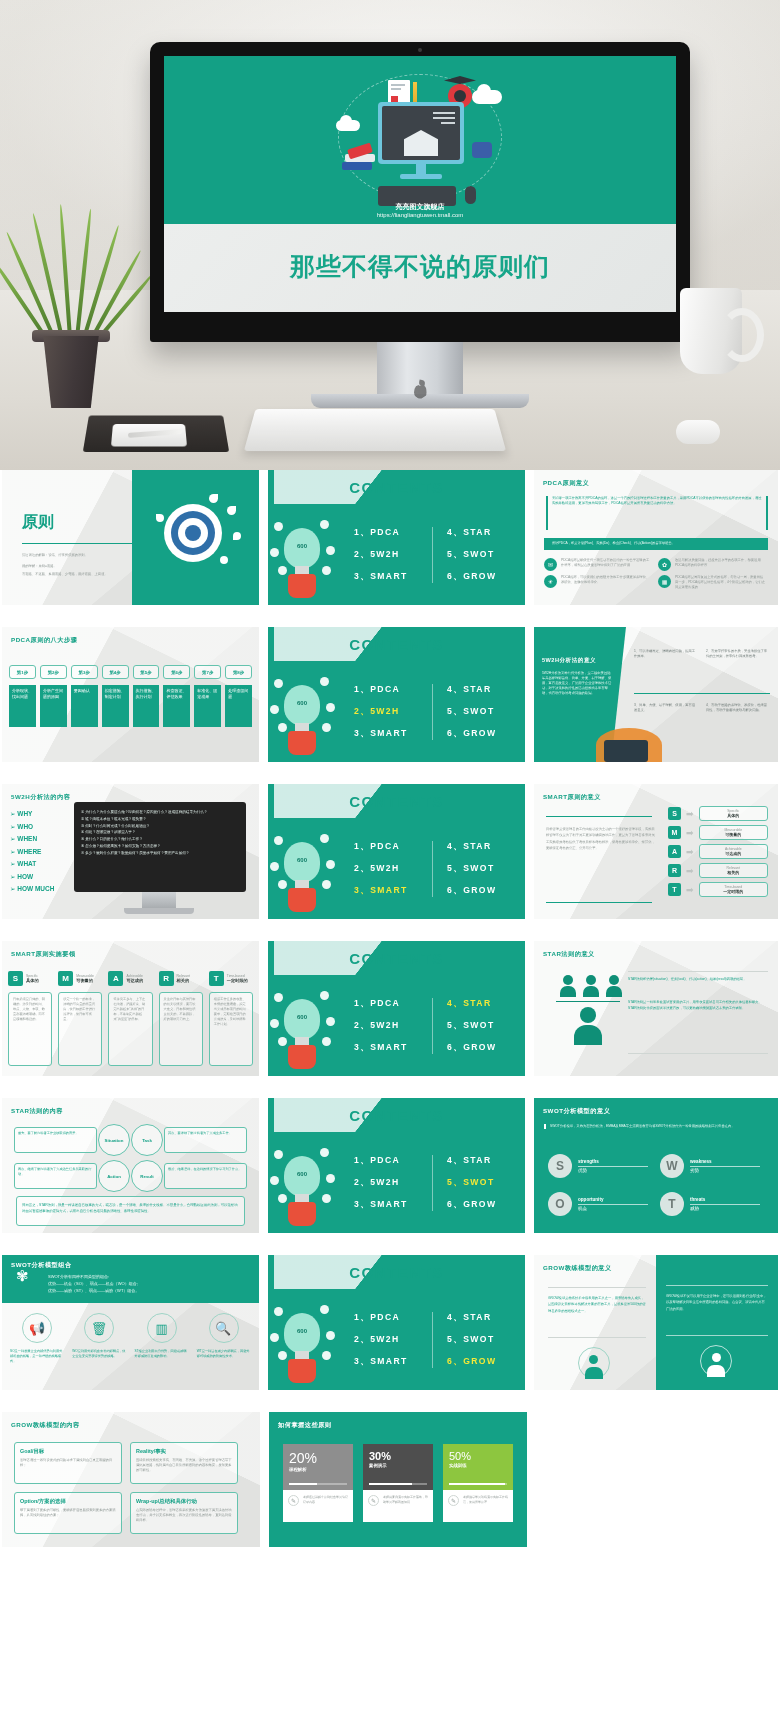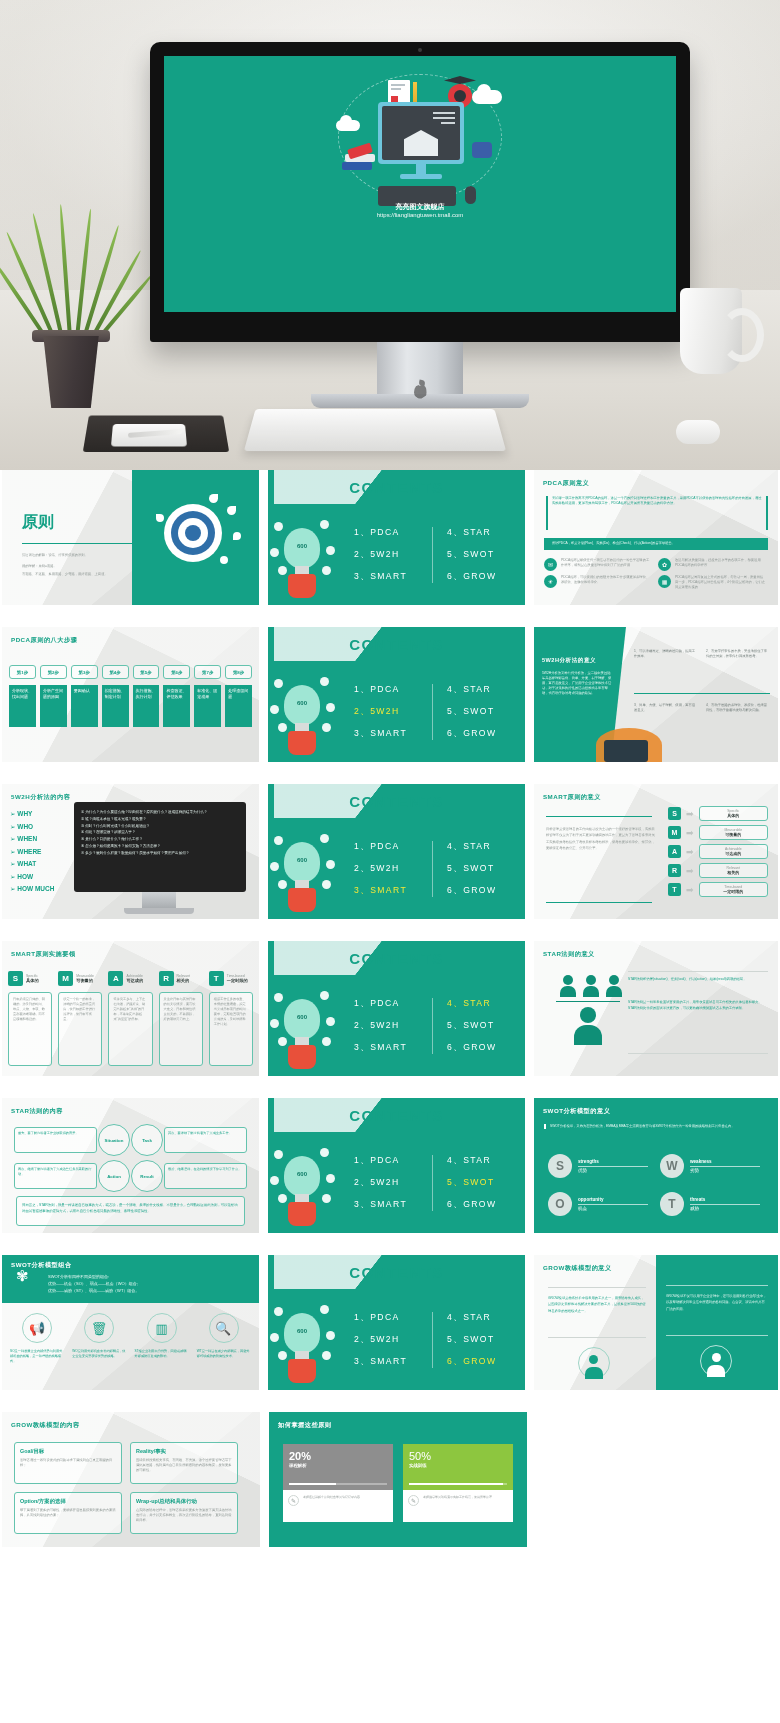--- a/index.html
+++ b/index.html
@@ -144,21 +144,21 @@
         background:#9fe6d4; }
   .bulb .glow:after{ content:"600"; position:absolute; left:0; right:0; top:15px; text-align:center;
         font-size:6px; color:#0c7a65; font-weight:bold; }
   .bulb .screw{ position:absolute; left:27px; top:62px; width:14px; height:9px; background:#d8dcda; }
   .bulb .hand { position:absolute; left:20px; top:70px; width:28px; height:24px; background:#e8503a;
         border-radius:4px 4px 8px 8px; }
   .bulb .dot  { position:absolute; width:9px; height:9px; border-radius:50%; background:#fff; opacity:.92; }
   .cont-list { flex:1; display:flex; }
   .cont-col  { flex:1; padding-left:14px; display:flex; flex-direction:column; justify-content:center; gap:10px; }
   .cont-col:first-child { border-right:1px solid rgba(255,255,255,.45); }
-  .citem { color:#fff; font-size:8.6px; font-weight:normal; letter-spacing:1.4px; }
+  .citem { color:#fff; font-size:8.6px; font-weight:bold; letter-spacing:1.4px; }
   .citem.hl { color:#f4e838; }
 
   
   .pill { border:.7px solid #64c3ae; border-radius:3px; background:rgba(255,255,255,.55); }
   .sq   { width:13px; height:13px; background:#14a186; color:#fff; font-size:7px; font-weight:bold;
           display:flex; align-items:center; justify-content:center; border-radius:2px; }
   .circ { border-radius:50%; display:flex; align-items:center; justify-content:center; }
 
   .hr-g { height:1.2px; background:#14a186; }
   .hr-l { height:.7px; background:#cfd6d3; }
@@ -222,20 +222,23 @@
               <div class="bk" style="background:#2f5aa8;top:16px"></div>
               <div class="bk" style="background:#e9ecee;top:8px;left:3px"></div>
               <div class="bk" style="background:#e0393e;top:0;left:6px;width:24px;height:10px;transform:rotate(-18deg)"></div>
             </div>
           </div>
           <div class="s1-brand">
             <div class="b1">亮亮图文旗舰店</div>
             <div class="b2">https://liangliangtuwen.tmall.com</div>
           </div>
         </div>
+        <div class="s1-bottom">
+          <div class="s1-title">那些不得不说的原则们</div>
+        </div>
       </div>
       <div class="chinbar">
         <div class="apple"></div>
       </div>
     </div>
     <div class="stand-neck"></div>
     <div class="stand-foot"></div>
   </div>
 
   <div class="mug"></div>
@@ -860,29 +863,42 @@
           <div class="tiny" style="font-size:3.3px">在实际的辅导过程中，管理者将采取更多方法激发下属充满热情地去行动，并予以支持和检查，再次进行阶段性的辅导，直到达到最终目标。</div>
         </div>
       </div>
     </div>
 
     <div class="cell b green">
       <div class="ttl w">如何掌握这些原则</div>
       <div style="position:absolute;left:14px;right:14px;top:32px;display:flex;gap:10px">
         <div style="flex:1">
           <div style="height:46px;background:#8e8e8e;padding:6px;position:relative">
-            <div style="color:#fff;font-size:11px;font-weight:bold">20%</div>
+            <div style="color:#fff;font-size:14px;font-weight:normal">20%</div>
             <div style="color:#fff;font-size:4.4px;font-weight:bold;margin-top:1px">课程解析</div>
             <div style="position:absolute;left:6px;right:6px;bottom:5px;height:2px;background:rgba(255,255,255,.35)">
               <div style="width:48%;height:100%;background:#fff"></div>
               </div>
           </div>
           <div style="background:#fff;padding:5px;display:flex;gap:4px;height:32px">
             <div class="circ" style="width:11px;height:11px;border:1px solid #cfd6d3;flex:0 0 11px;font-size:6px;color:#9aa3a0">✎</div>
             <div class="tiny" style="font-size:3px">老师通过讲解个原则结合学员笔记记录内容</div>
+          </div>
+        </div>
+        <div style="flex:1">
+          <div style="height:46px;background:#4e4e4e;padding:6px;position:relative">
+            <div style="color:#fff;font-size:11px;font-weight:bold">30%</div>
+            <div style="color:#fff;font-size:4.4px;font-weight:bold;margin-top:1px">案例演示</div>
+            <div style="position:absolute;left:6px;right:6px;bottom:5px;height:2px;background:rgba(255,255,255,.35)">
+              <div style="width:74%;height:100%;background:#fff"></div>
+              </div>
+          </div>
+          <div style="background:#fff;padding:5px;display:flex;gap:4px;height:32px">
+            <div class="circ" style="width:11px;height:11px;border:1px solid #cfd6d3;flex:0 0 11px;font-size:6px;color:#9aa3a0">✎</div>
+            <div class="tiny" style="font-size:3px">老师用案例演示实际工作落地，帮助学员理解巩固知识</div>
           </div>
         </div>
         <div style="flex:1">
           <div style="height:46px;background:#8dc63f;padding:6px;position:relative">
             <div style="color:#fff;font-size:11px;font-weight:normal">50%</div>
             <div style="color:#fff;font-size:4.4px;font-weight:bold;margin-top:1px">实战训练</div>
             <div style="position:absolute;left:6px;right:6px;bottom:5px;height:2px;background:rgba(255,255,255,.35)">
               <div style="width:96%;height:100%;background:#fff"></div>
               </div>
           </div>

